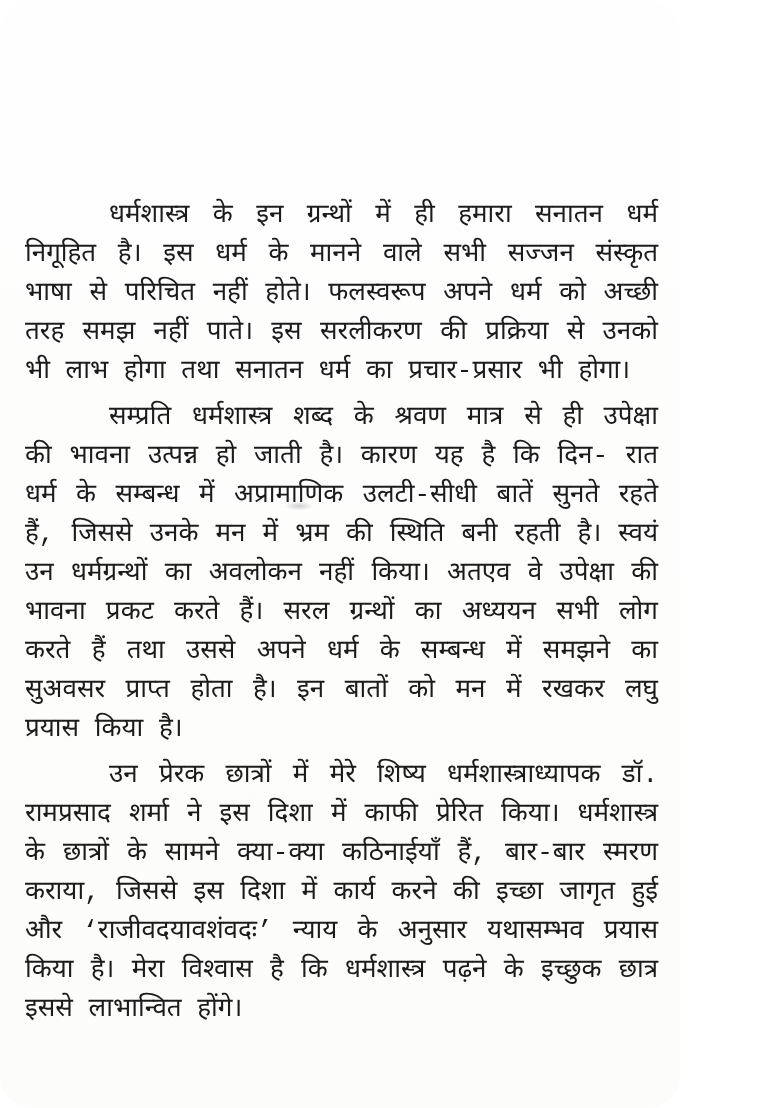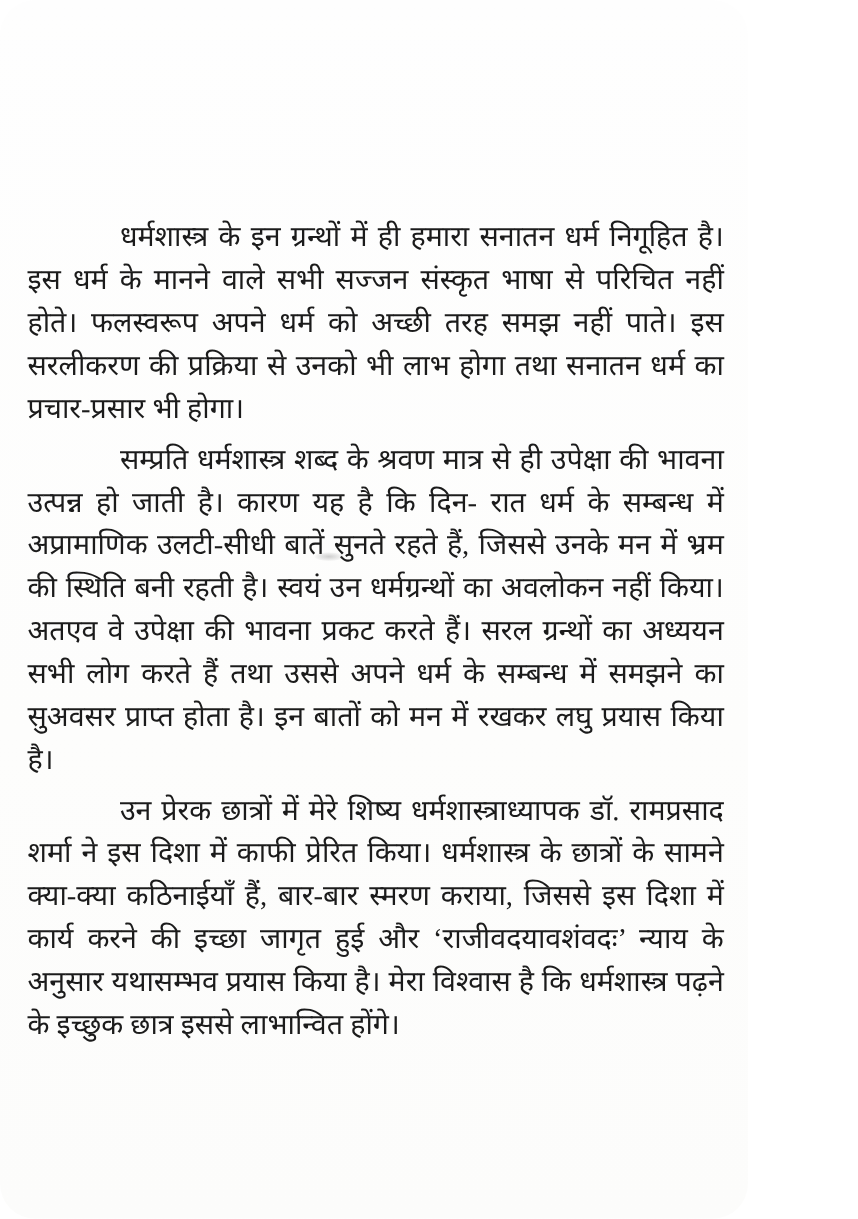--- a/index.html
+++ b/index.html
@@ -6,21 +6,21 @@
     margin: 0;
     padding: 0;
     background: #ffffff;
   }
   .page {
     position: relative;
     width: 680px;
     height: 1108px;
     background: linear-gradient(180deg, #fefefe 0%, #fdfdfc 60%, #fcfcfb 100%);
     overflow: hidden;
-    font-family: Liberation Serif, serif;
+    font-family: Liberation Mono, monospace;
     border-radius: 32px;
   }
   .text-block {
     position: absolute;
     top: 196px;
     left: 25px;
     right: 22px;
     color: #1b1b1b;
     font-size: 26px;
     line-height: 39px;

